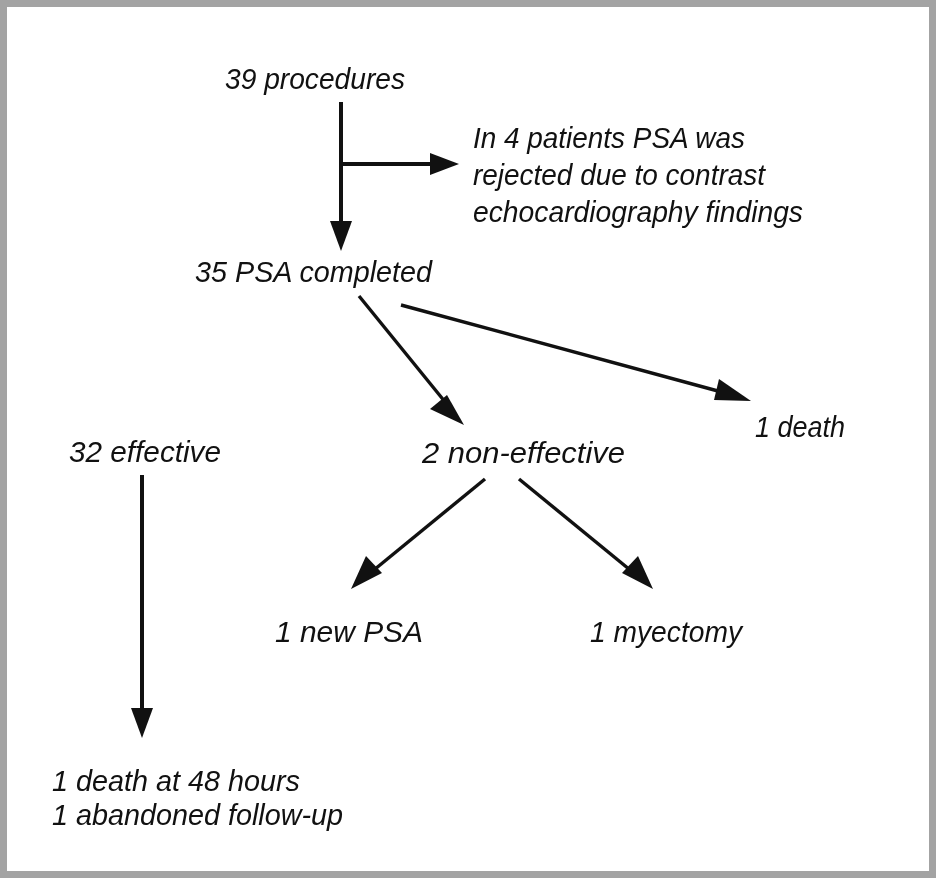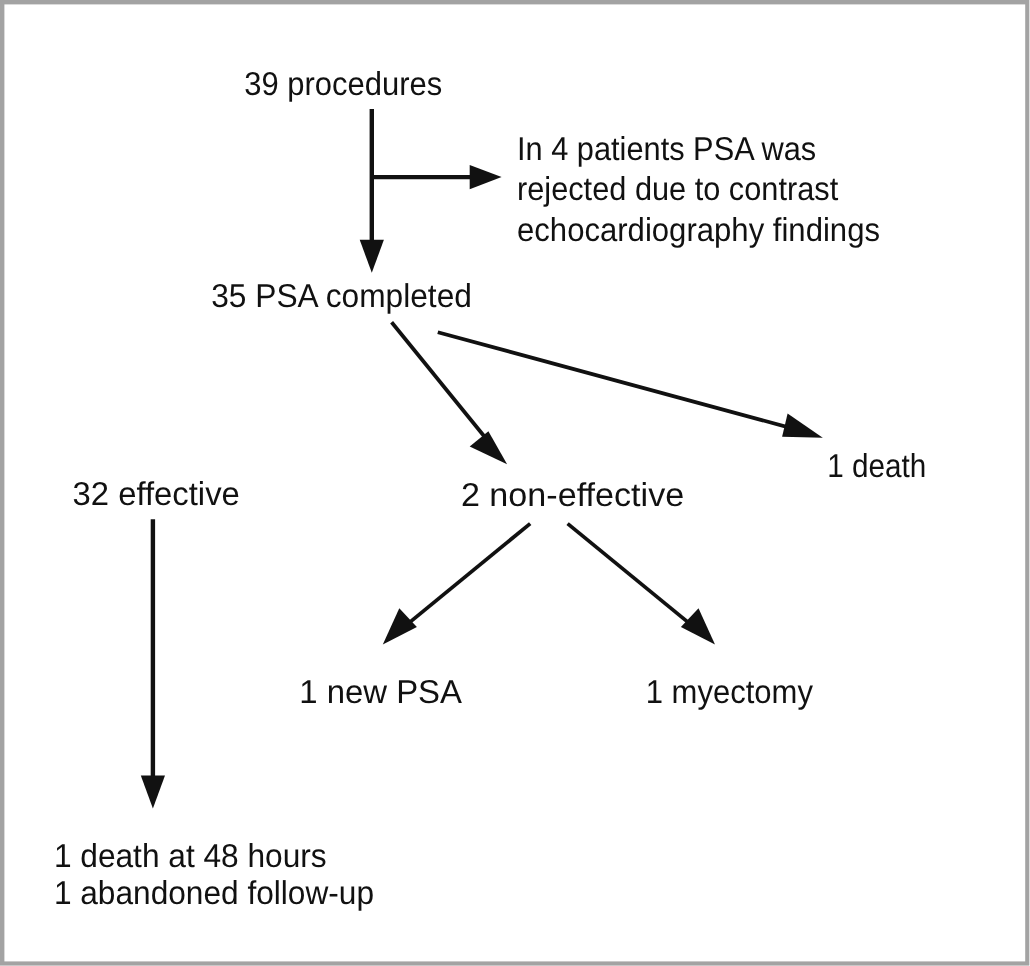--- a/index.html
+++ b/index.html
@@ -11,22 +11,23 @@
     width: 936px;
     height: 878px;
     font-family: "Liberation Sans", sans-serif;
   }
   #figure-frame {
     position: relative;
     box-sizing: border-box;
     width: 936px;
     height: 878px;
     background: #ffffff;
-    border: 4px solid #a3a3a3;
+    border: 7px solid #a3a3a3;
     overflow: hidden;
+    font-style: italic;
   }
   #flowchart-svg {
     position: absolute;
     left: 0;
     top: 0;
     width: 936px;
     height: 878px;
     display: block;
   }
   .node-text {

